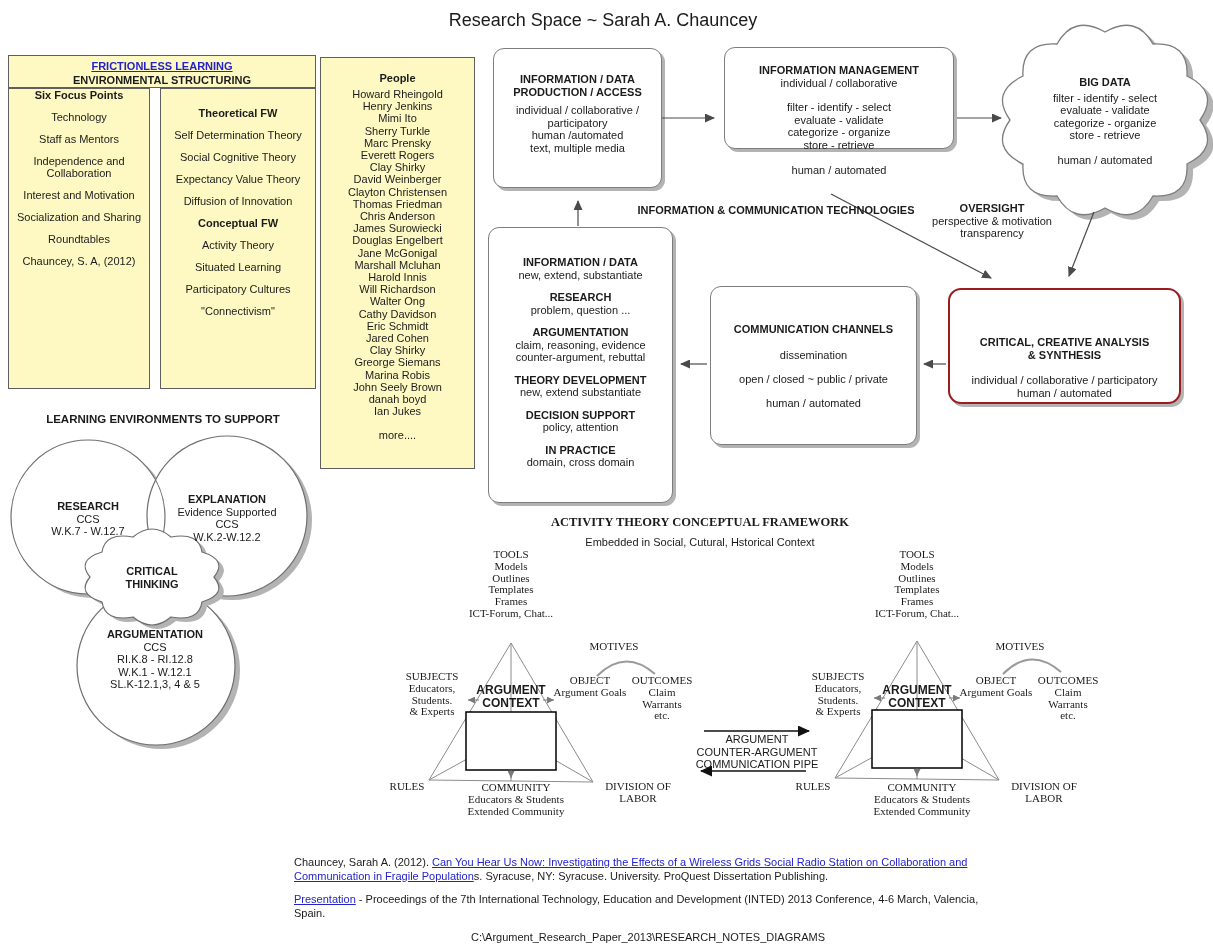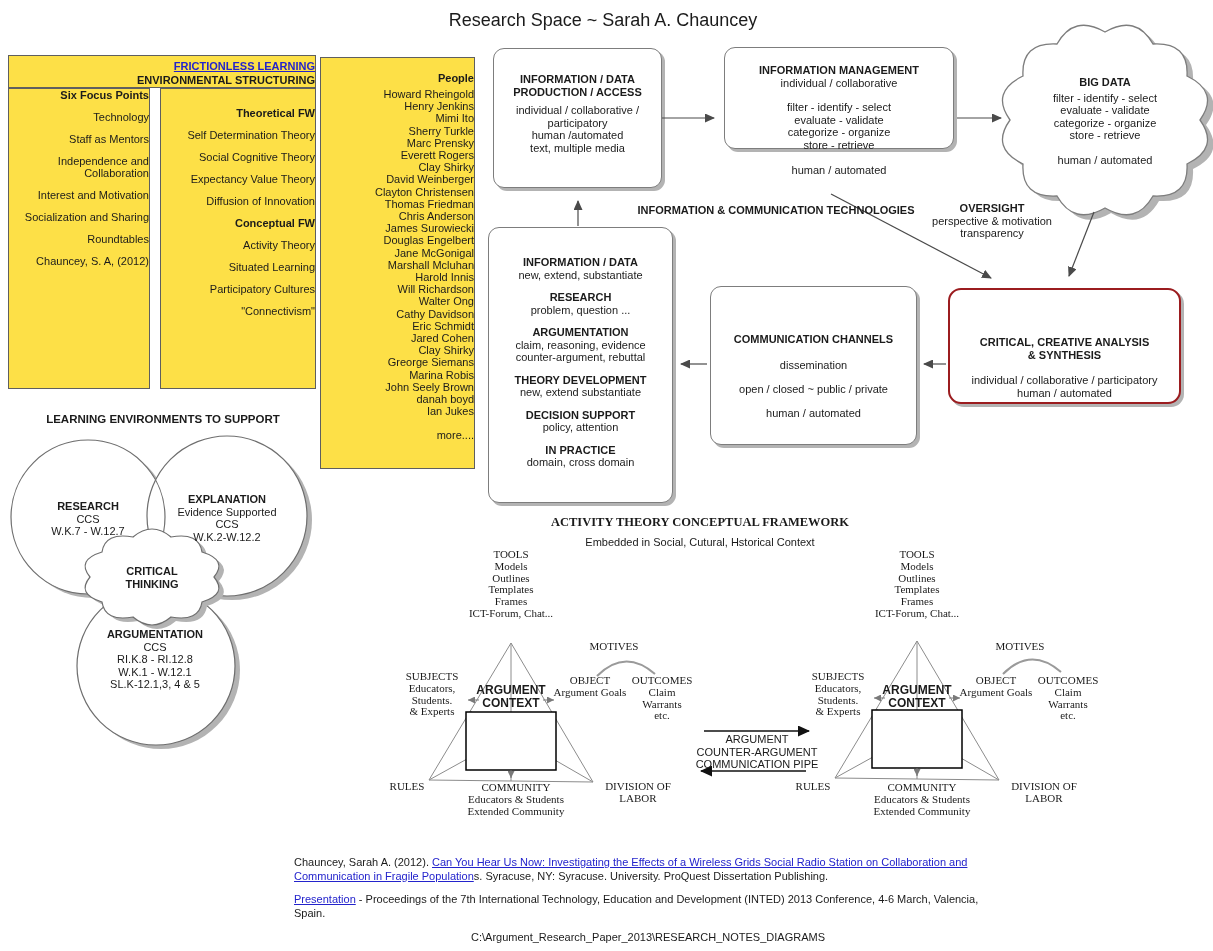--- a/index.html
+++ b/index.html
@@ -2,37 +2,37 @@
 <html><head>
 <meta charset="utf-8">
 <style>
   html,body{margin:0;padding:0;background:#fff}
   .canvas{position:relative;width:1213px;height:951px;background:#fff;
     font-family:"Liberation Sans",sans-serif;font-size:11px;color:#1b1b1b;overflow:hidden}
   .ctr{transform:translateX(-50%);text-align:center}
   .bold{font-weight:bold}
   .serif{font-family:"Liberation Serif",serif}
   .link{color:#2323cc;text-decoration:underline;cursor:pointer}
-  .sqbox{position:absolute;background:#fde047;border:1px solid #5f5f5f;box-sizing:border-box;text-align:right}
+  .sqbox{position:absolute;background:#fef9c3;border:1px solid #5f5f5f;box-sizing:border-box;text-align:center}
   .rbox{position:absolute;background:#fff;border:1px solid #7d7d7d;border-radius:11px;
     box-shadow:3px 3px 0 #b3b3b3;box-sizing:border-box;text-align:center}
   .redbox{border:2px solid #9b1c1f;border-radius:13px}
   .overlay{position:absolute;left:0;top:0;z-index:5;pointer-events:none}
   .txt{position:absolute;z-index:6;line-height:12.5px}
   .fric-header{left:8px;top:55px;width:308px;height:33px;padding-top:3px;line-height:14px}
   .fric-left{left:8px;top:88px;width:142px;height:301px;}
   .fric-right{left:160px;top:88px;width:156px;height:301px;padding-top:18px}
   .fric-item{margin-bottom:10px;line-height:12px}
   .gapafter{margin-bottom:10px}
   .people-box{left:320px;top:57px;width:155px;height:412px;padding-top:14px}
   .people-item{line-height:12.2px}
   .bx-prod{left:493px;top:48px;width:169px;height:140px;padding-top:24px}
   .bx-mgmt{left:724px;top:47px;width:230px;height:102px;padding-top:16px}
   .bx-info{left:488px;top:227px;width:185px;height:276px;padding-top:28px;z-index:2}
-  .bx-chan{left:710px;top:286px;width:207px;height:159px;padding-top:46px}
+  .bx-chan{left:710px;top:286px;width:207px;height:159px;padding-top:36px}
   .bx-crit{left:948px;top:288px;width:233px;height:116px;padding-top:46px}
   .box-line{line-height:12.5px}
   .chan-line{line-height:12px;margin-bottom:12px}
   .ind-sec{margin-bottom:10px}
   .act-sys{position:absolute;top:540px;width:340px;height:300px;z-index:6}
   .act-left{left:390px}.act-right{left:796px}
   .act-blk{position:absolute;transform:translateX(-50%);text-align:center;
     font-family:"Liberation Serif",serif;line-height:11.8px}
   .arg-ctx{font-family:"Liberation Sans",sans-serif;font-weight:bold;font-size:12px;line-height:13px}
   .cite{position:absolute;left:290px;top:855px;width:712px;z-index:6;line-height:14px}

